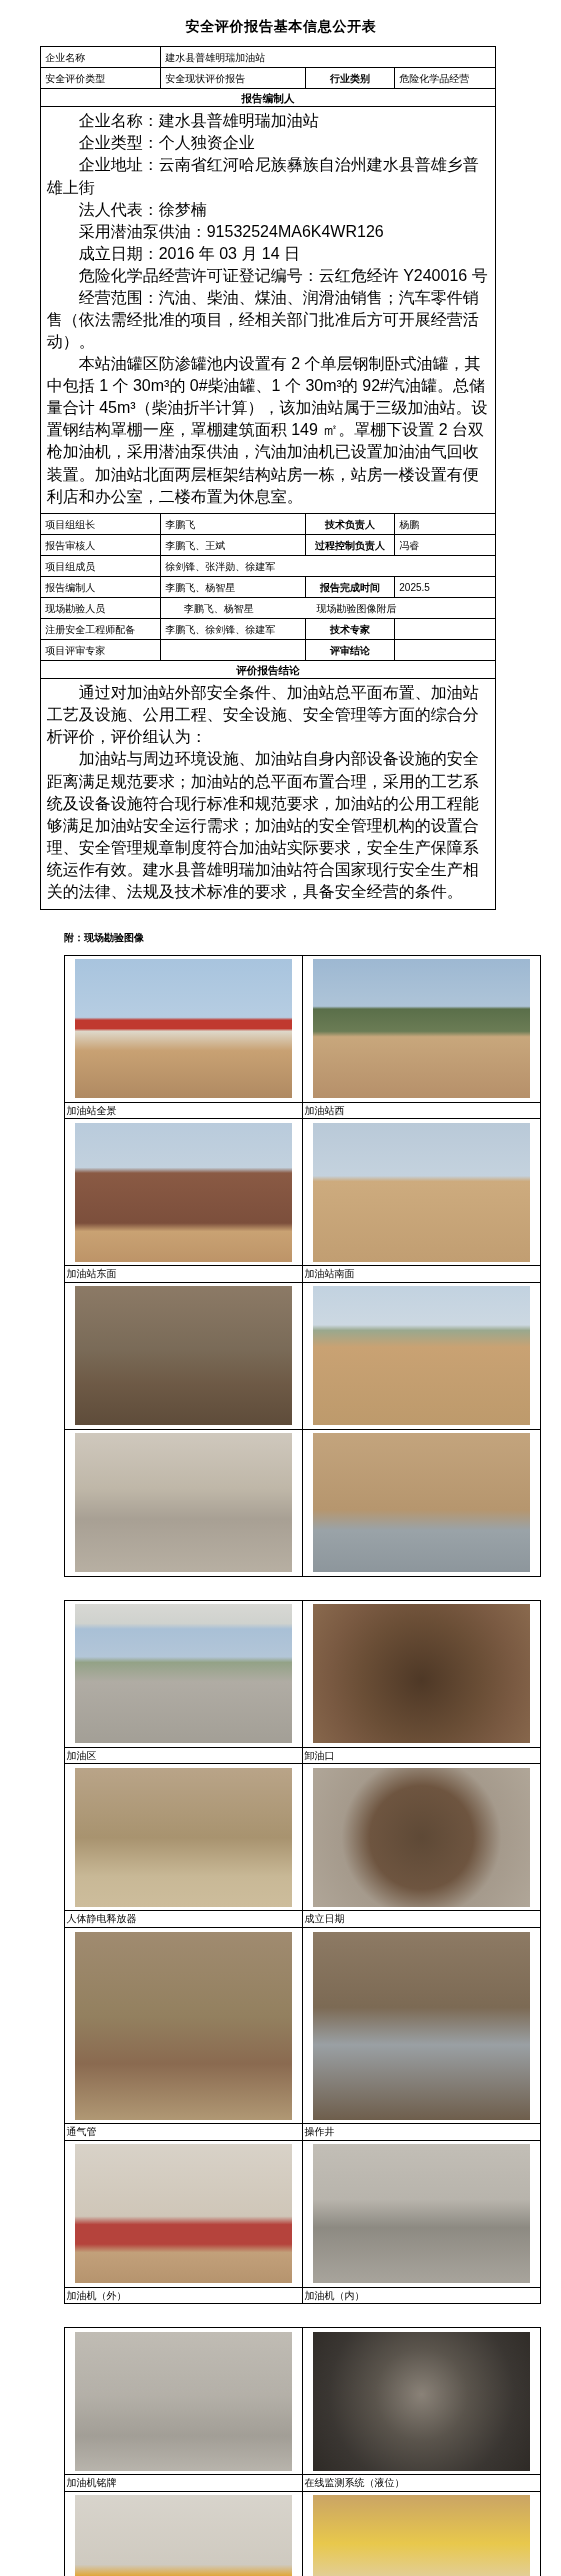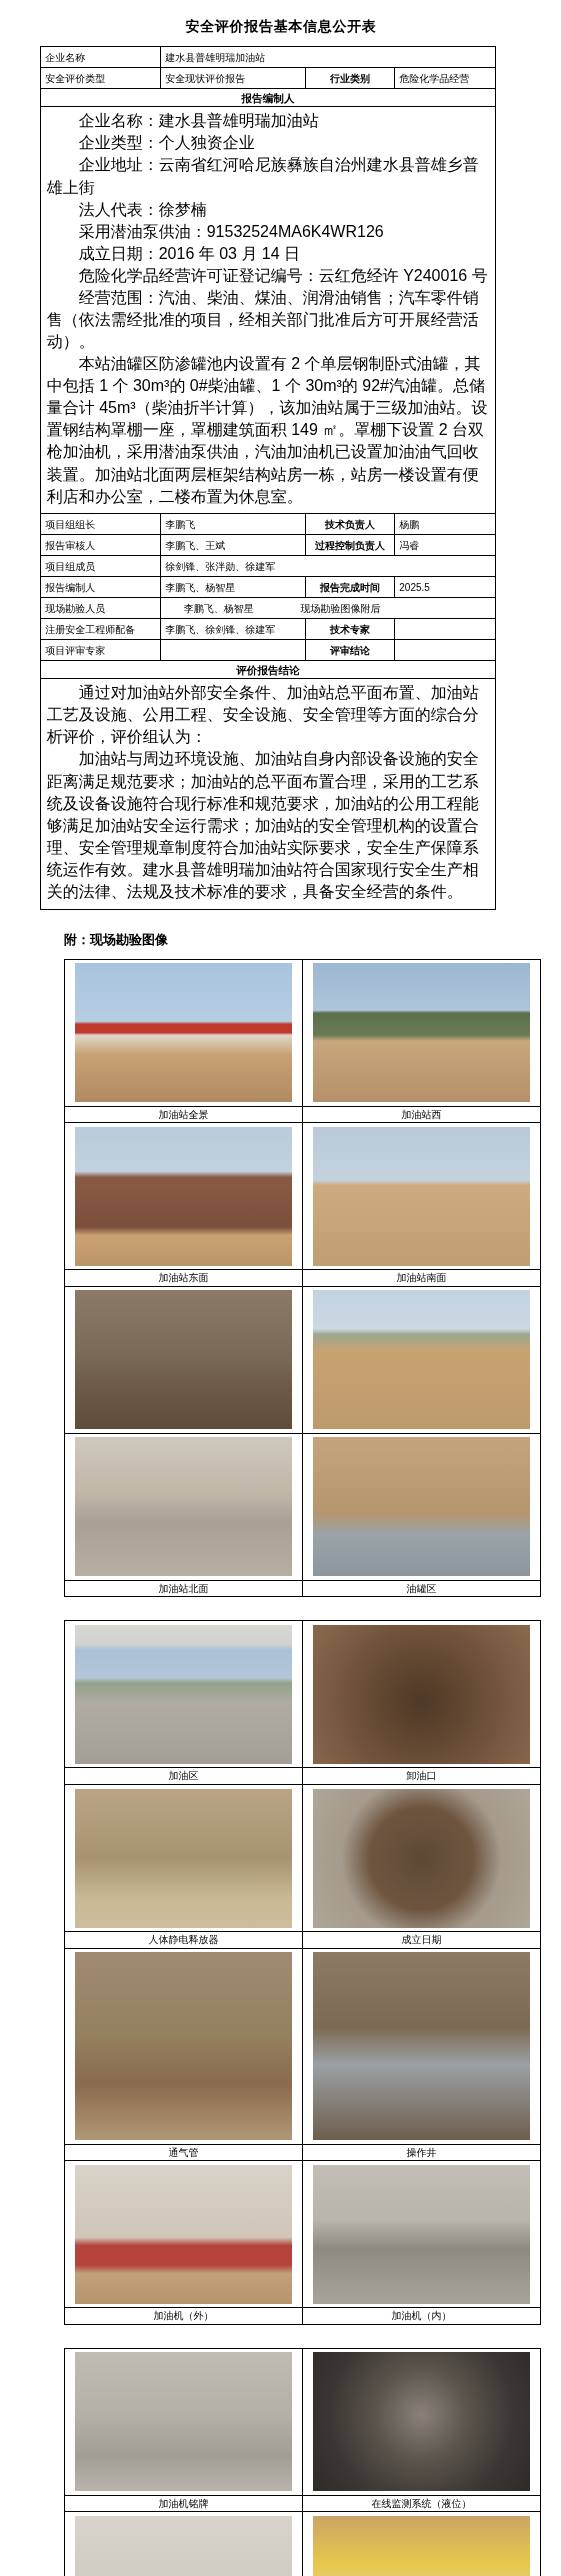--- a/index.html
+++ b/index.html
@@ -23,36 +23,36 @@
     border:0.7px solid #000; padding:2.1px 4.3px; vertical-align:middle;
     overflow:hidden; line-height:1.35;
   }
   .info-table td.center{text-align:center;font-weight:bold;}
   .info-table .sec-header{
     text-align:center; font-weight:bold; font-size:10.6px; padding:1.4px 0;
   }
   .info-table .para-cell{padding:2.8px 5.7px 5.7px 5.7px;}
   .para{ text-indent:2em; line-height:1.38; font-size:16px; }
   .row-h{height:21px;}
-  .survey-note{margin-left:44px;}
+  .survey-note{margin-left:60px;}
   .survey-people{padding-left:18.4px;}
   
   .attachment-heading{
-    margin:21px 0 10px 64px; font-size:13px; font-weight:bold;
+    margin:21px 0 10px 64px; font-size:10px; font-weight:bold;
   }
   .photo-table{
     border-collapse:collapse; table-layout:fixed;
     margin:0 0 23px 64px; width:434px;
   }
   .photo-table td{
     border:0.7px solid #000; width:217px; padding:0; vertical-align:middle;
   }
   .photo-table td.photo-cell{padding:3.5px 10px; background:#fff;}
   .photo-table td.caption{
-    text-align:center; font-size:10px; height:15.6px; line-height:15.6px;
+    font-size:10px; height:15.6px; line-height:15.6px;
     padding:0 1.4px; white-space:nowrap; overflow:hidden;
   }
   .photo{width:100%; height:139px;}
   
   .s-station-front{background:linear-gradient(180deg,#a8c4de 0%,#b6cde2 42%,#c0392f 44%,#c0392f 50%,#ded8ca 52%,#c8a173 66%,#b08a62 100%);}
   .s-station-side{background:linear-gradient(180deg,#9db8d2 0%,#aec4d8 34%,#5a6f4a 36%,#6b7c55 52%,#c8a77c 56%,#b6906a 100%);}
   .s-east-wall{background:linear-gradient(180deg,#b9cbdc 0%,#c2d1de 32%,#8a5a44 36%,#7c4f3c 72%,#c9a273 78%,#bd9468 100%);}
   .s-dirt-field{background:linear-gradient(180deg,#b9c9d8 0%,#c4d2de 38%,#cdab7e 42%,#c19e72 100%);}
   .s-rocks{background:linear-gradient(180deg,#8c7a66 0%,#7a6b58 45%,#6e5a46 70%,#5e4c3a 100%);}
   .s-toilet{background:linear-gradient(180deg,#c2d2e0 0%,#ccd8e2 28%,#9aa88e 32%,#c9a273 44%,#bd9a6c 100%);}
@@ -205,24 +205,20 @@
           </td>
         </tr>
         <tr class="photo-row">
           <td class="photo-cell">
             <div class="photo s-north-structure" style="height: 139px;"></div>
           </td>
           <td class="photo-cell">
             <div class="photo s-tank-area" style="height: 139px;"></div>
           </td>
         </tr>
-        <tr class="caption-row">
-          <td class="caption">加油站北面</td>
-          <td class="caption">油罐区</td>
-        </tr>
       </tbody>
     </table>
     <table class="photo-table">
       <tbody>
         <tr class="photo-row">
           <td class="photo-cell">
             <div class="photo s-fueling-area" style="height: 139px;"></div>
           </td>
           <td class="photo-cell">
             <div class="photo s-unload-port" style="height: 139px;"></div>

